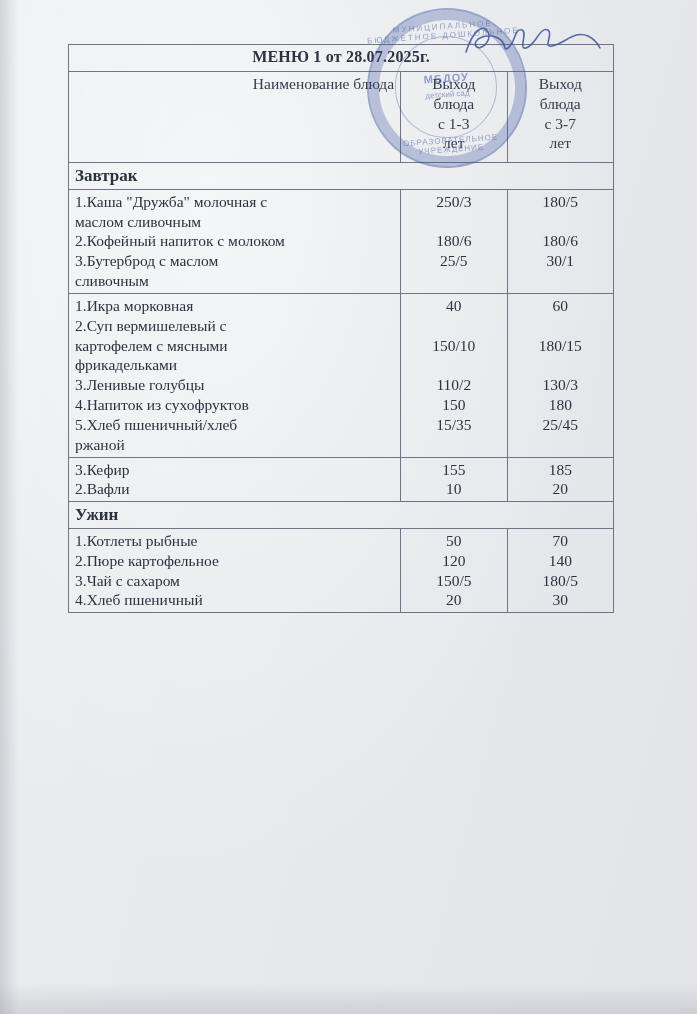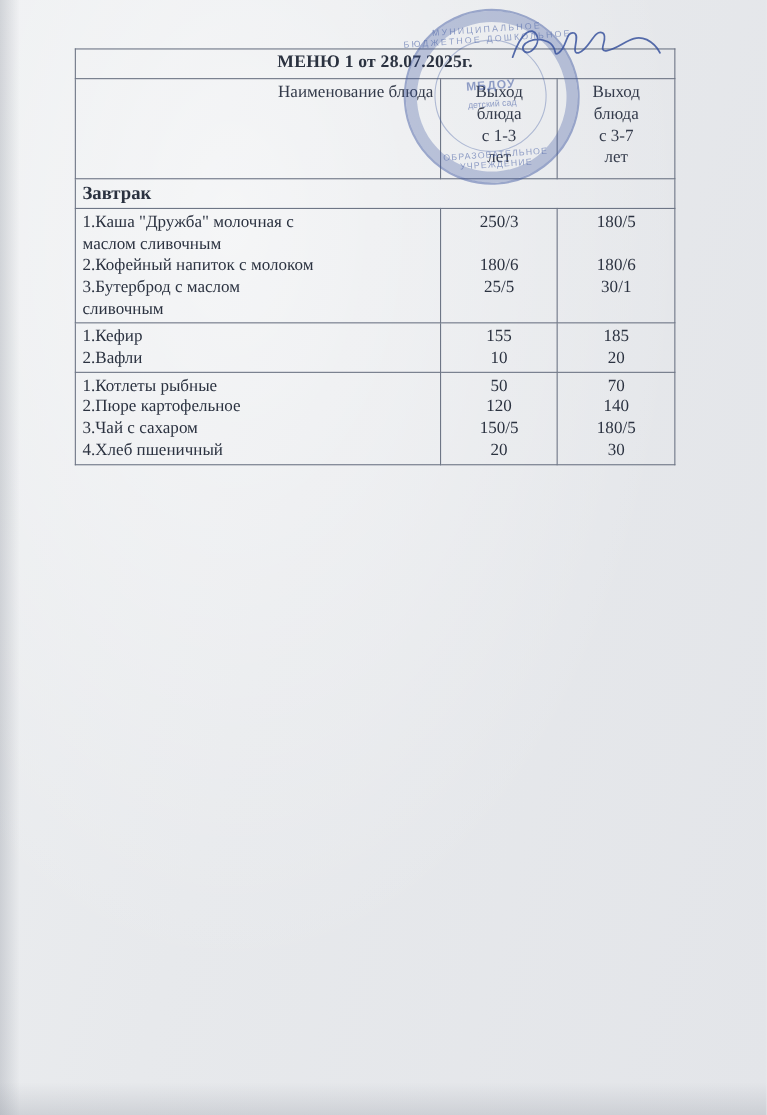--- a/index.html
+++ b/index.html
@@ -207,30 +207,57 @@
 
 180/6
 25/5</td>
         <td class="col-out vals-tight">180/5
 
 180/6
 30/1</td>
       </tr>
 
 
-
-      <tr>
-        <td class="dish dishes-block">1.Кефир
+      <tr>
+        <td class="dish dishes-block">1.Икра морковная
+2.Суп вермишелевый с
+картофелем с мясными
+фрикадельками
+3.Ленивые голубцы
+4.Напиток из сухофруктов
+5.Хлеб пшеничный/хлеб
+ржаной</td>
+        <td class="col-out vals-tight">40
+
+150/10
+
+110/2
+150
+15/35</td>
+        <td class="col-out vals-tight">60
+
+180/15
+
+130/3
+180
+25/45</td>
+      </tr>
+
+      <tr>
+        <td class="dish dishes-block">3.Кефир
 2.Вафли</td>
         <td class="col-out vals">155
 10</td>
         <td class="col-out vals">185
 20</td>
       </tr>
 
+      <tr>
+        <td class="section" colspan="3">Ужин</td>
+      </tr>
       <tr>
         <td class="dish dishes-block">1.Котлеты рыбные
 2.Пюре картофельное
 3.Чай с сахаром
 4.Хлеб пшеничный</td>
         <td class="col-out vals">50
 120
 150/5
 20</td>
         <td class="col-out vals">70

